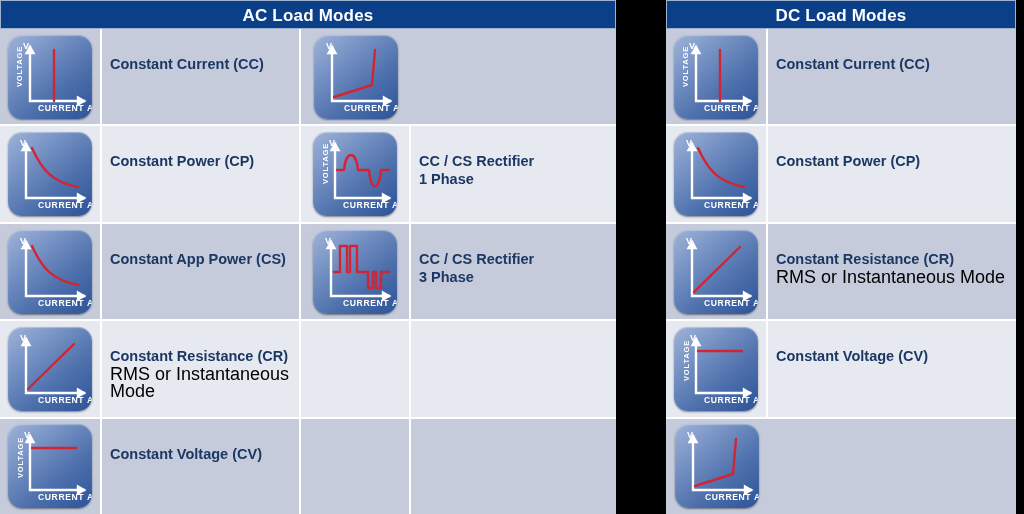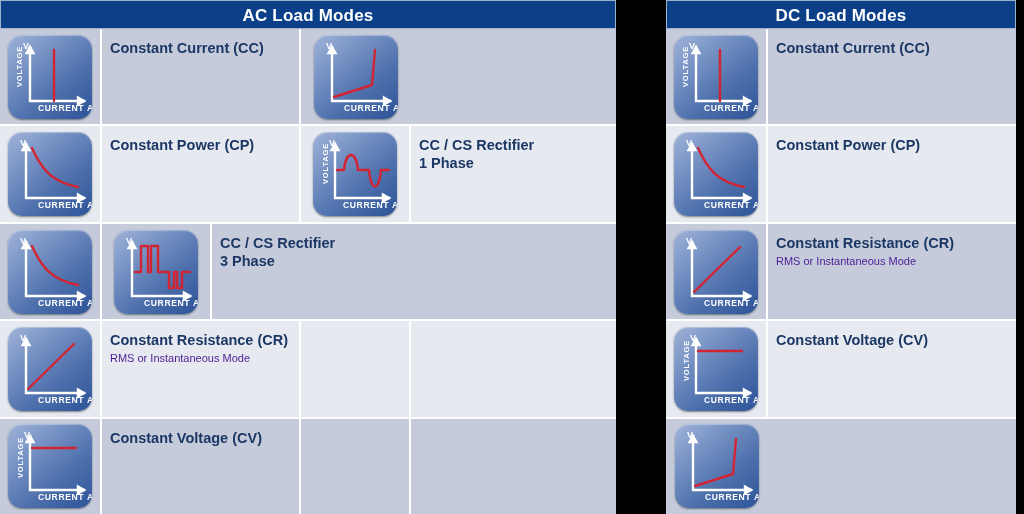--- a/index.html
+++ b/index.html
@@ -56,31 +56,31 @@
     min-width:0;
   }
   .cell:last-child{border-right:none;}
 
   .cell-icon{flex:0 0 102px;justify-content:center;align-items:center;}
   #ac-table .cell-label{flex:0 0 199px;}
   #ac-table .cell-icon2{flex:0 0 110px;justify-content:center;align-items:center;}
   #ac-table .cell-label2{flex:1 1 auto;}
   #dc-table .cell-label{flex:1 1 auto;}
 
-  .labels{padding:10px 0 0 8px;}
+  .labels{padding:10px 0 0 8px;margin-top:16px;}
   .lbl-main{
     color:#1b3764;
     font-size:14.5px;
     font-weight:bold;
     line-height:18px;
     white-space:pre-line;
   }
   .lbl-sub{
-    color:#4c1d95;
-    font-size:11px;
+    color:#000000;
+    font-size:18px;
     font-weight:normal;
     line-height:17px;
     margin-top:1px;
   }
   .lbl-main:empty,.lbl-sub:empty{display:none;}
 
   
   .thumb{
     width:84px;height:84px;
     border-radius:14px;
@@ -187,20 +187,26 @@
               <svg viewBox="0 0 84 84">
             <path class="axis" d="M18 12 L18 66 L76 66"></path>
             <path class="axis" d="M18 12 l-3.4 6 h6.8 z" fill="#fff" stroke="none"></path>
             <path class="axis" d="M76 66 l-6 -3.4 v6.8 z" fill="#fff" stroke="none"></path>
             <path class="curve" d="M24 16 C34 38, 44 50, 70 55"></path>
             <text class="ax-txt t-v" x="12" y="14">V</text>
             <text class="ax-txt t-cur" x="30" y="76">CURRENT  A</text>
           </svg>
             </div>
         </div>
+        <div class="cell cell-label">
+          <div class="labels">
+            <div class="lbl-main">Constant App Power (CS)</div>
+
+          </div>
+        </div>
         <div class="cell cell-icon2">
           <div class="thumb">
               <svg viewBox="0 0 84 84">
             <path class="axis" d="M18 12 L18 66 L76 66"></path>
             <path class="axis" d="M18 12 l-3.4 6 h6.8 z" fill="#fff" stroke="none"></path>
             <path class="axis" d="M76 66 l-6 -3.4 v6.8 z" fill="#fff" stroke="none"></path>
             <path class="curve" d="M21 42 L27 42 L27 16 L34 16 L34 42 L37 42 L37 16 L44 16 L44 42 L55 42 L55 58 L60 58 L60 42 L63 42 L63 58 L68 58 L68 42 L76 42"></path>
             <text class="ax-txt t-v" x="12" y="14">V</text>
             <text class="ax-txt t-cur" x="30" y="76">CURRENT  A</text>
           </svg>

